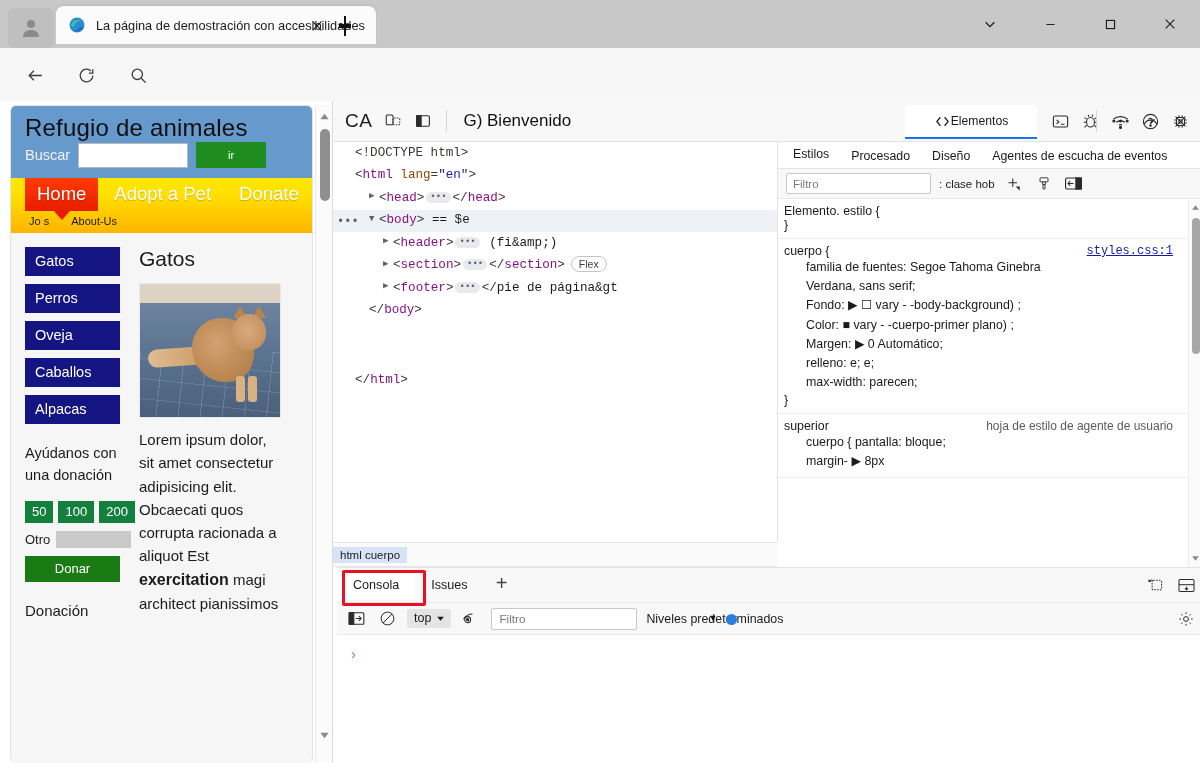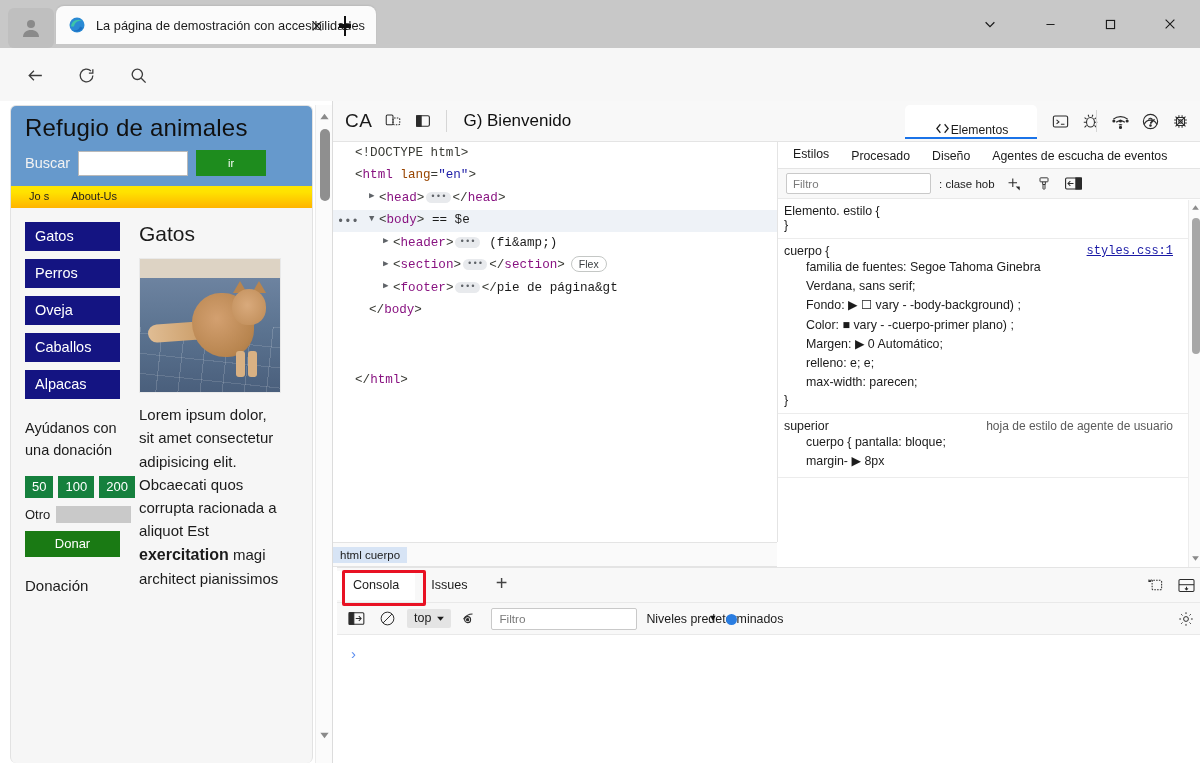--- a/index.html
+++ b/index.html
@@ -81,21 +81,21 @@
   }
   .page {
     position:absolute; left:10px; top:4px; width:303px; height:658px;
     background:#f6f6f6; border-radius:6px; overflow:hidden;
     border:1px solid #e2e2e2; border-bottom:none;
   }
   .site-header {
     background:#6699cc; padding:8px 0 10px 14px; color:#fff;
   }
   .site-title { font-size:24px; font-weight:400; color:#101010; letter-spacing:.2px; }
-  .search-row { display:flex; align-items:center; gap:8px; margin-top:8px; }
+  .search-row { display:flex; align-items:center; gap:8px; margin-top:0; }
   .search-label { font-size:14.5px; color:#f2f2f2; }
   .search-input {
     width:110px; height:25px; background:#fff; border:1px solid #b9b9b9;
   }
   .search-go {
     width:70px; height:26px; background:#1e8c1e; color:#fff; border:none;
     font-size:11px; font-family:"Liberation Sans", sans-serif;
     display:flex; align-items:center; justify-content:center;
   }
   .site-nav {
@@ -209,21 +209,21 @@
     width:30px; height:30px; display:flex; align-items:center; justify-content:center;
     color:#2b2b2b; flex:0 0 auto;
   }
   .dt-ca { font-size:19px; color:#1b1b1b; padding:0 6px 0 12px; letter-spacing:.5px; }
   .dt-sep { width:1px; height:22px; background:#d6d6d6; margin:0 8px; }
   .dt-welcome { font-size:17px; color:#101010; white-space:nowrap; margin-left:8px; }
   .dt-tab-elements {
     position:absolute; left:572px; top:4px; width:132px; height:34px;
     background:#ffffff; border-radius:5px 5px 0 0;
     border-bottom:2.5px solid #1a73e8;
-    display:flex; align-items:flex-end; justify-content:center; gap:0;
+    display:flex; align-items:center; justify-content:center; gap:0;
   }
   .dt-tab-elements .lbl { font-size:12.2px; color:#1b1b1b; }
   .dt-right-icons { position:absolute; right:6px; top:5px; display:flex; align-items:center; }
   .dt-vsep { width:1px; height:22px; background:#d6d6d6; margin:0 8px; }
 
   
   .dom-pane {
     position:absolute; left:0; top:41px; width:444px; height:400px;
     background:#ffffff; overflow:hidden;
     font-family:"Liberation Mono", monospace; font-size:12.6px;
@@ -462,20 +462,25 @@
       <div class="site-header">
         <div class="site-title">Refugio de animales</div>
         <div class="search-row">
           <span class="search-label">Buscar</span>
           <div class="search-input"></div>
           <div class="search-go">ir</div>
         </div>
       </div>
 
       <div class="site-nav">
+        <div class="nav-top">
+          <span class="nav-link active">Home</span>
+          <span class="nav-link">Adopt a Pet</span>
+          <span class="nav-link">Donate</span>
+        </div>
         <div class="nav-sub">
           <span>Jo s</span>
           <span>About-Us</span>
         </div>
       </div>
 
       <div class="page-body">
         <div class="cat-list">
           <div class="cat-btn">Gatos</div>
           <div class="cat-btn">Perros</div>

